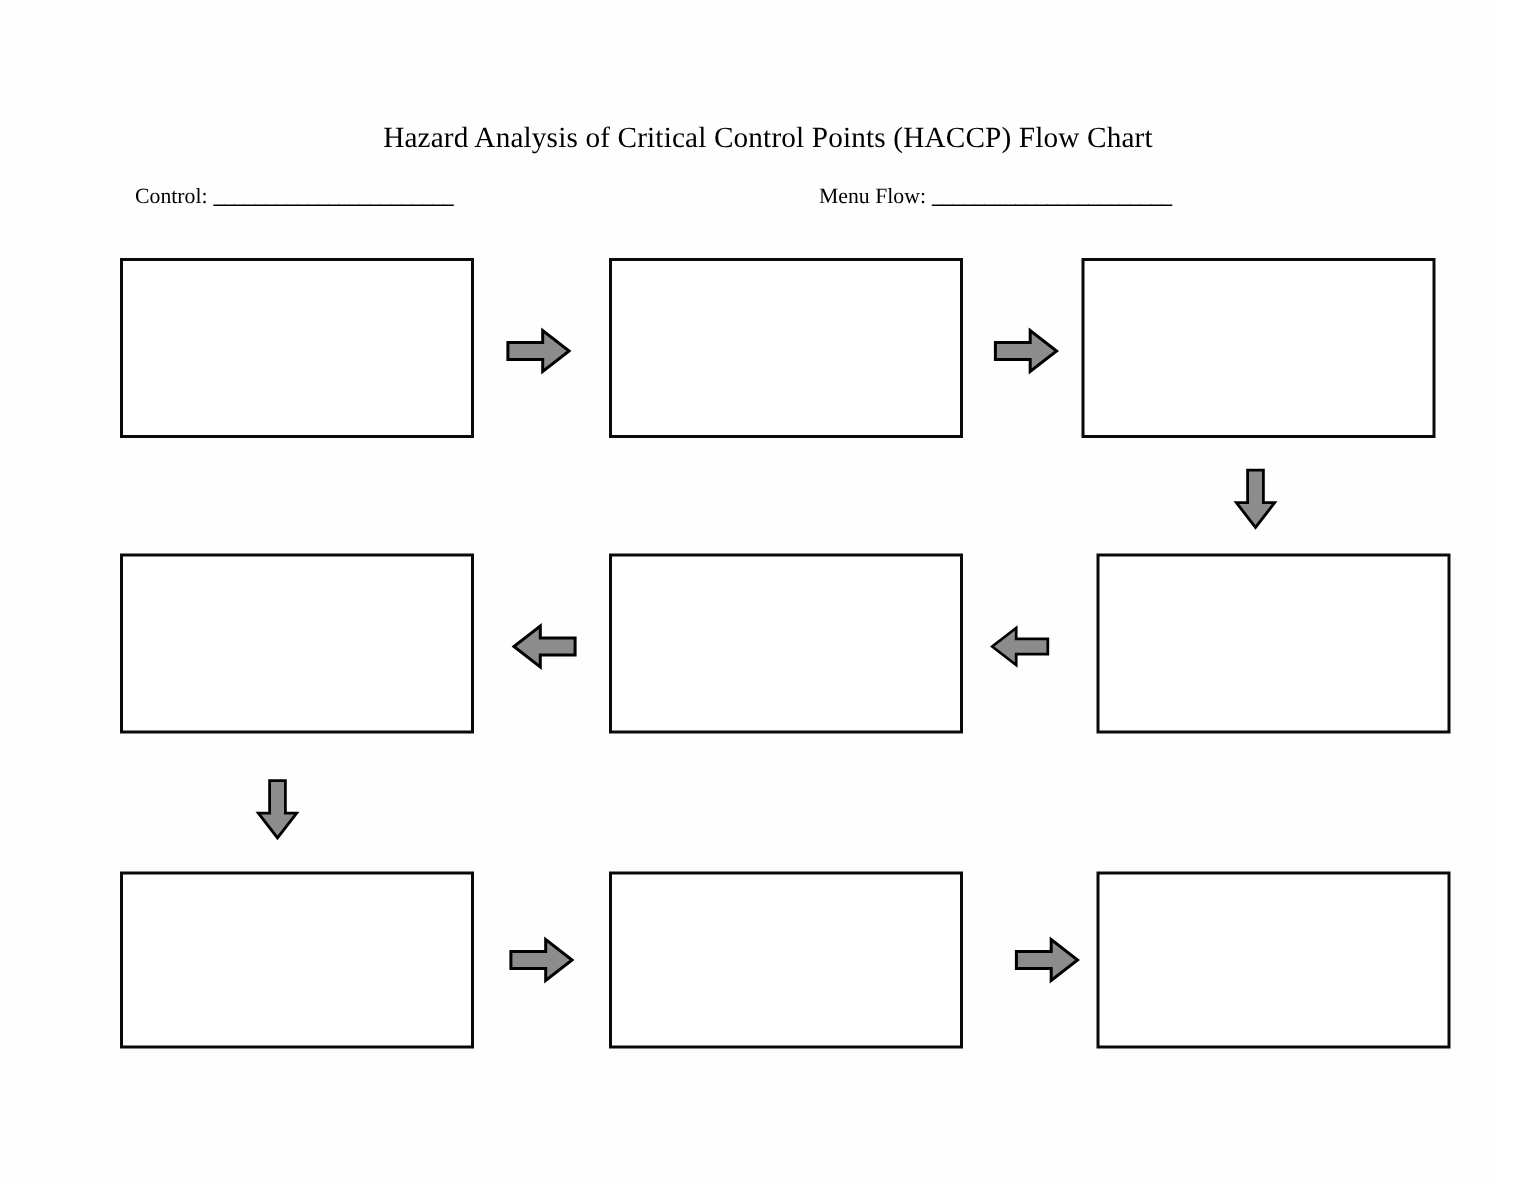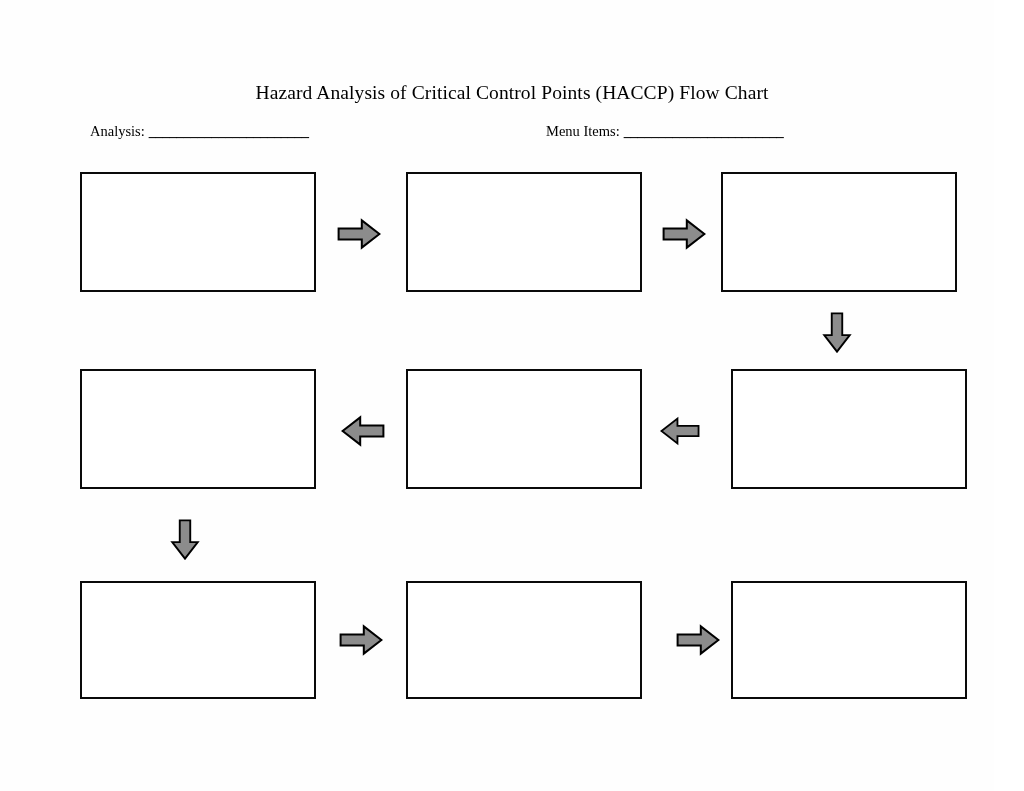--- a/index.html
+++ b/index.html
@@ -66,25 +66,25 @@
   }
 </style>
 </head>
 <body>
 
 <div id="page">
 
   <div class="chart-title">Hazard Analysis of Critical Control Points (HACCP) Flow Chart</div>
 
   <div class="field" id="facility-field">
-    <span class="field-label">Analysis:</span><span class="field-blank">_______________________</span>
+    <span class="field-label">Control:</span><span class="field-blank">_______________________</span>
   </div>
 
   <div class="field" id="menu-items-field">
-    <span class="field-label">Menu Items:</span><span class="field-blank">_______________________</span>
+    <span class="field-label">Menu Flow:</span><span class="field-blank">_______________________</span>
   </div>
 
   <div class="flow-box" style="left:80px;  top:172px; width:236px; height:120px;"></div>
 
   <div class="arrow" style="left:337px; top:218px;">
     <svg width="44" height="32" viewBox="0 0 110 80">
       <polygon class="arrow-body" points="4,26 62,26 62,6 106,40 62,74 62,54 4,54"></polygon>
     </svg>
   </div>
 

